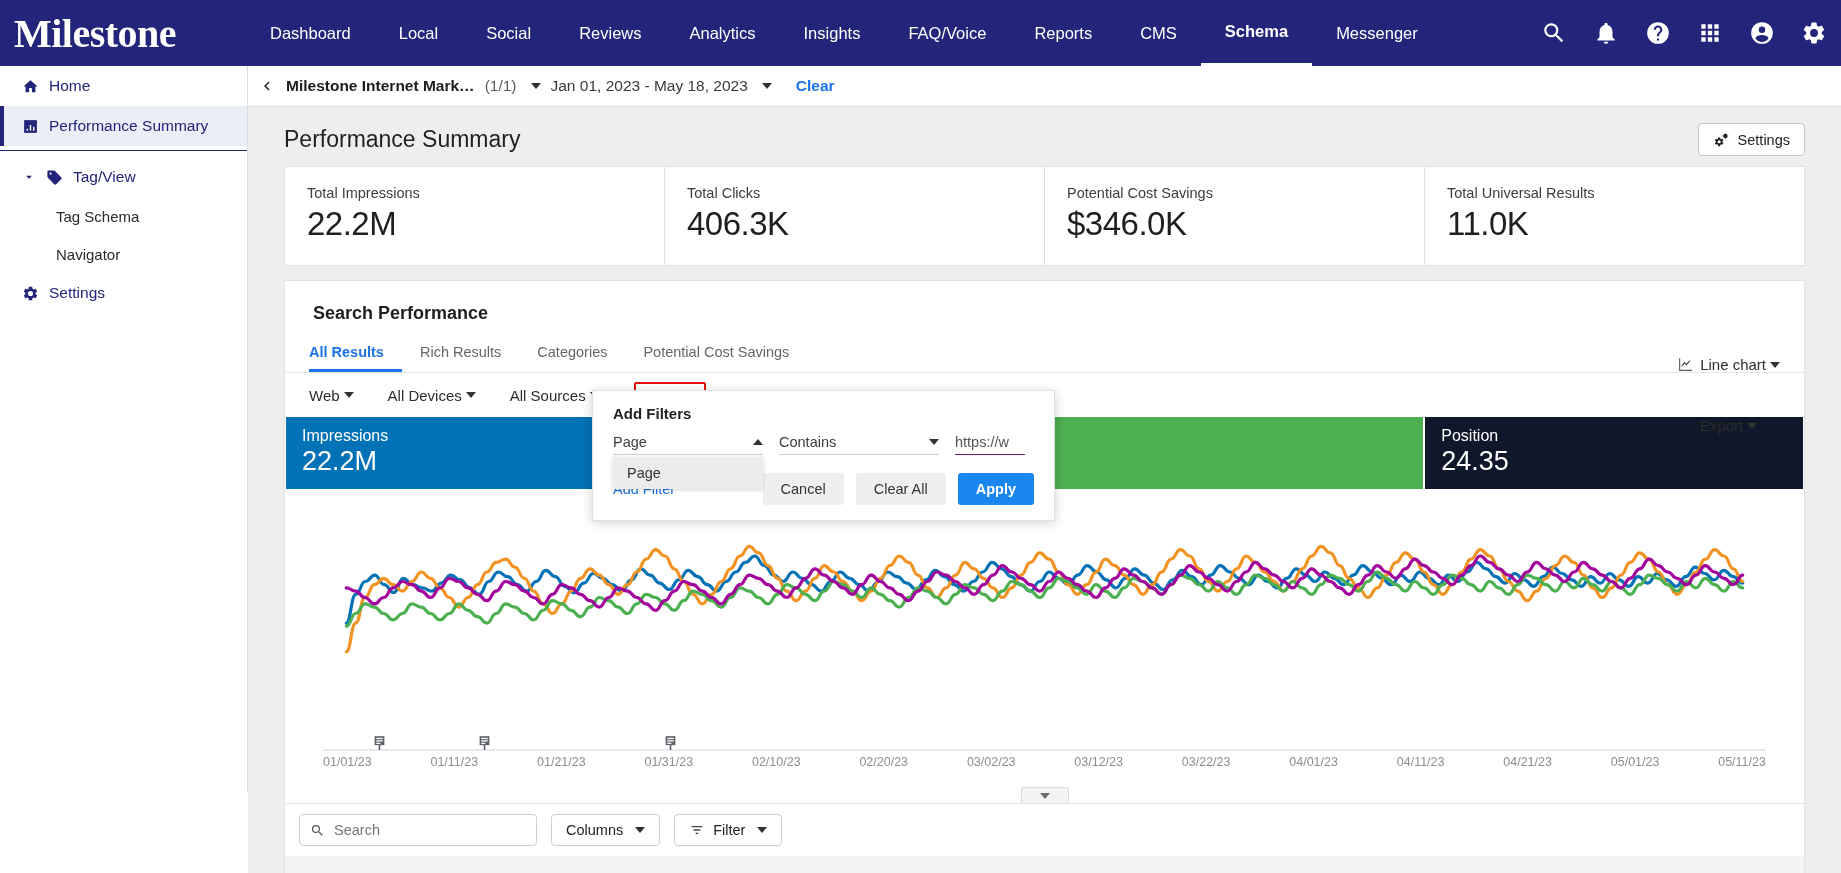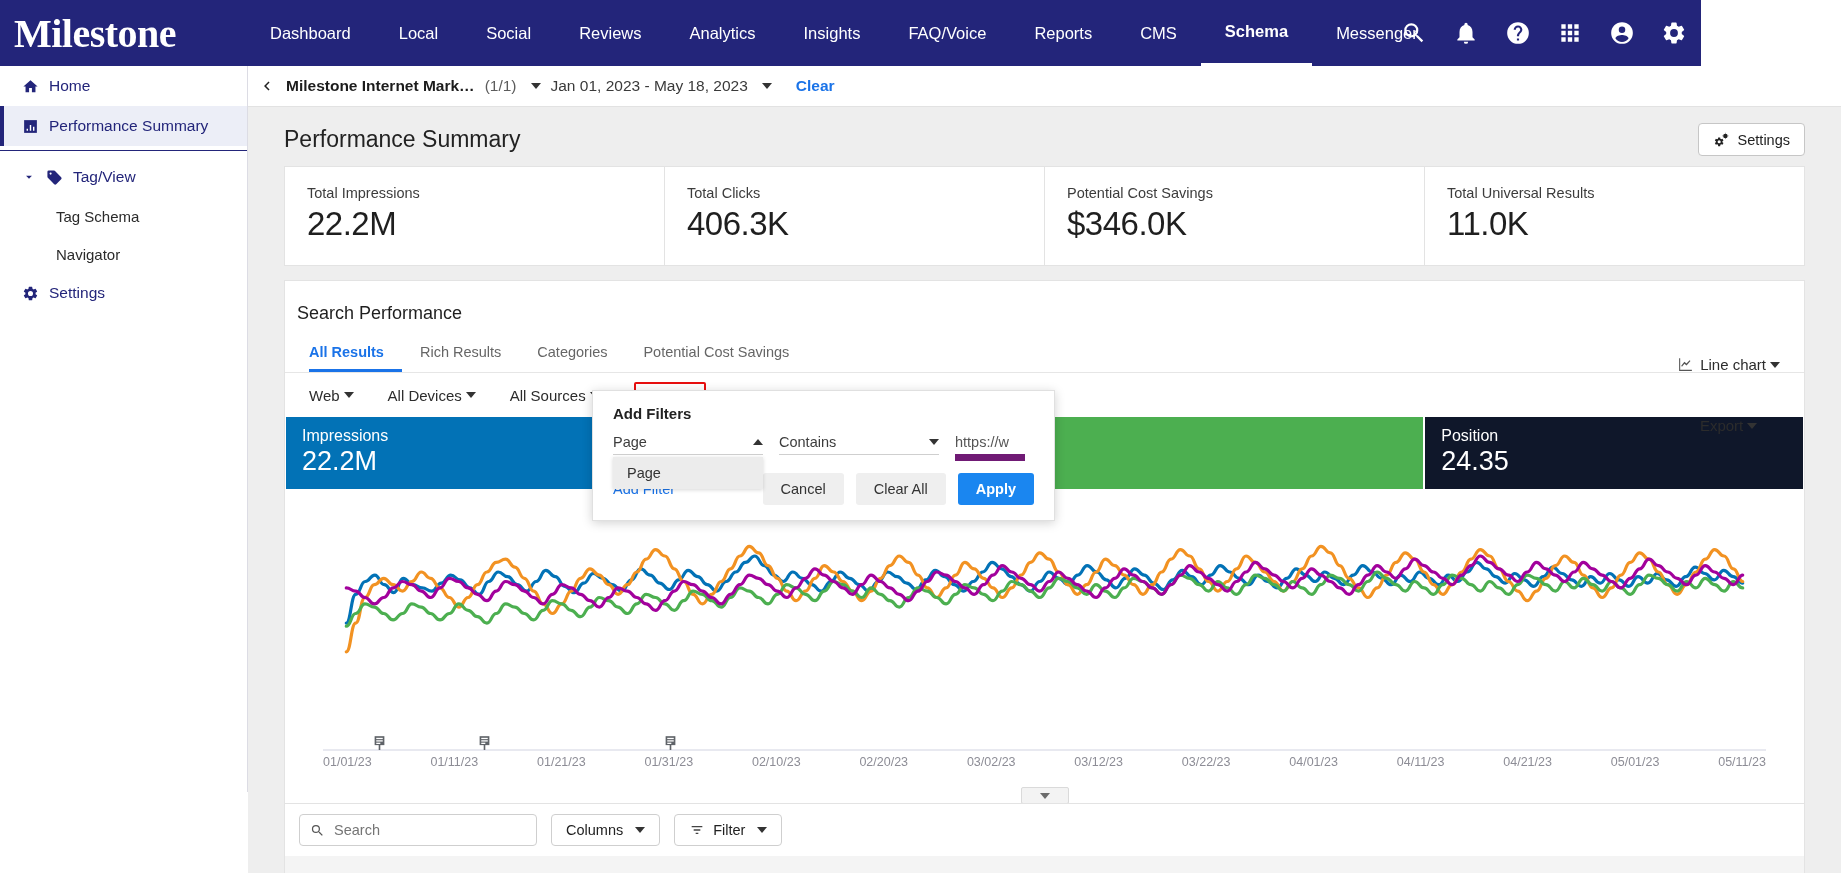--- a/index.html
+++ b/index.html
@@ -7,21 +7,21 @@
     margin: 0; padding: 0;
     width: 1841px; height: 873px;
     overflow: hidden;
     font-family: "Liberation Sans", sans-serif;
     background: #ffffff;
   }
 
   
   .topnav {
     position: absolute; top: 0; left: 0;
-    width: 1701px; height: 66px;
+    width: 1841px; height: 66px;
     background: #23257a;
     display: flex; align-items: center;
   }
   .logo {
     width: 210px; height: 66px;
     display: flex; align-items: center; padding-left: 14px;
     color: #fff;
     font-family: "Liberation Serif", serif;
     font-size: 40px; font-weight: 700;
     letter-spacing: -0.5px;
@@ -107,21 +107,21 @@
   .kpi:last-child { border-right: none; }
   .kpi-label { font-size: 14.5px; color: #3c3c3c; margin-bottom: 4px; }
   .kpi-value { font-size: 33px; color: #1f1f1f; font-weight: 400; letter-spacing: -0.5px; }
 
   
   .card {
     margin: 14px 36px 0 36px; background: #fff;
     border: 1px solid #e3e3e3; position: relative;
     height: 565px;
   }
-  .card-title { font-size: 18px; color: #1f1f1f; font-weight: 400; padding: 22px 24px 14px 12px; }
+  .card-title { font-size: 18px; color: #1f1f1f; font-weight: 700; padding: 22px 24px 14px 28px; }
   .tabs { display: flex; gap: 0; padding: 0 24px; border-bottom: 1px solid #e6e6e6; }
   .tab {
     font-size: 14.5px; color: #666; padding: 6px 18px 9px 18px; cursor: pointer; white-space: nowrap;
   }
   .tab:first-child { padding-left: 0; }
   .tab.active { color: #1a73e8; font-weight: 700; border-bottom: 3px solid #1a73e8; }
 
   .ctrl-row {
     display: flex; align-items: center; gap: 0;
     padding: 8px 24px; position: relative; height: 44px;
@@ -154,21 +154,21 @@
   .pop-title { font-size: 15px; color: #222; font-weight: 700; margin-bottom: 12px; }
   .pop-row { display: flex; align-items: flex-start; gap: 16px; }
   .sel {
     border-bottom: 1px solid #cfcfcf; font-size: 14.5px; color: #3c3c3c;
     padding-bottom: 4px; display: flex; align-items: center; justify-content: space-between;
     cursor: pointer;
   }
   .sel-field { width: 150px; }
   .sel-op { width: 160px; }
   .inp {
-    width: 70px; border: none; border-bottom: 7px solid #701a75;
+    width: 70px; border: none; border-bottom: 1px solid #701a75;
     font-size: 14.5px; color: #555; padding: 0 0 4px 0; outline: none;
     font-family: "Liberation Sans", sans-serif; background: transparent;
   }
   .opt-list {
     position: absolute; left: 20px; top: 66px; width: 150px;
     background: #ececec; box-shadow: 0 1px 4px rgba(0,0,0,0.16); z-index: 5;
   }
   .opt { padding: 8px 14px; font-size: 14.5px; color: #333; cursor: pointer; }
   .add-filter { position: absolute; left: 20px; top: 90px; color: #1a73e8; font-size: 14.5px; cursor: pointer; }
   .pop-btns { position: absolute; right: 20px; top: 82px; display: flex; gap: 12px; align-items: center; }

